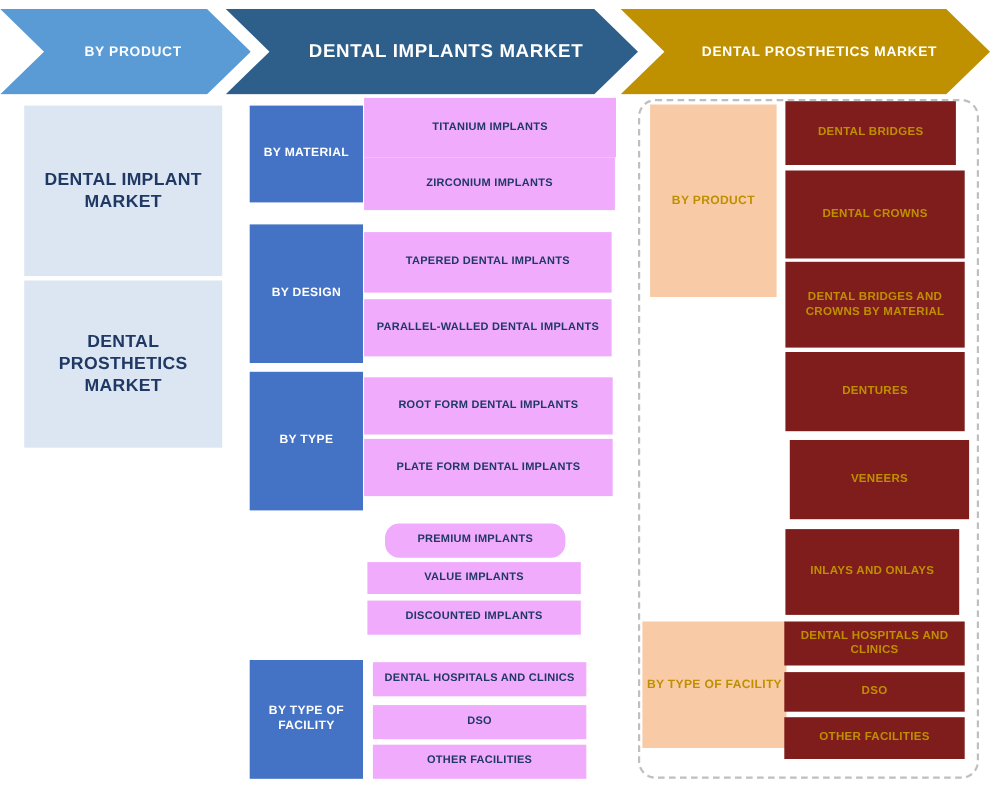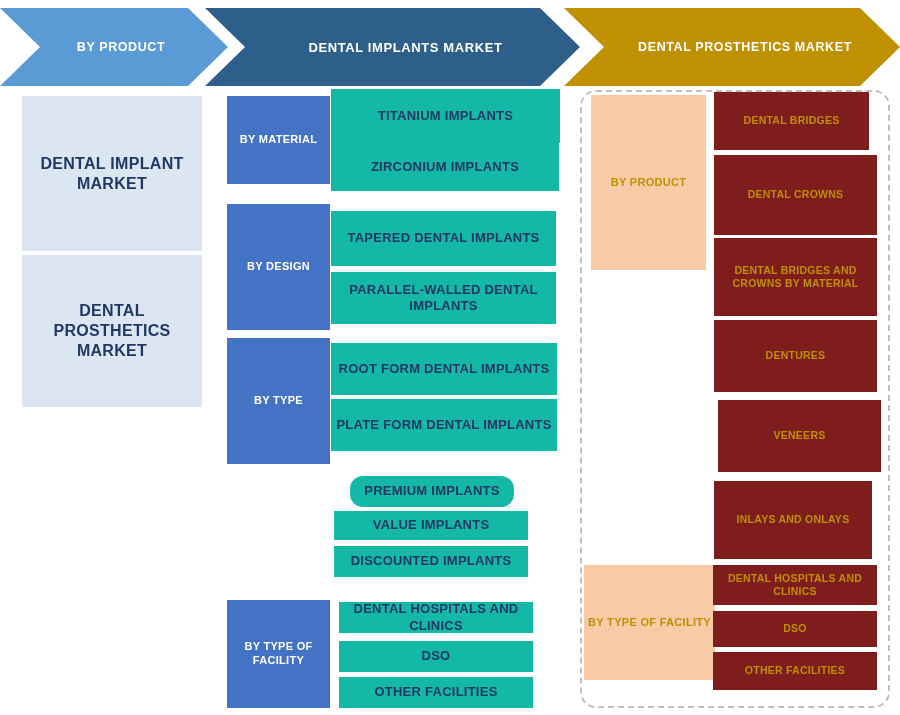--- a/index.html
+++ b/index.html
@@ -27,21 +27,21 @@
   #chev-product{
     left:0;top:8px;width:228px;height:78px;
     background:#5B9BD5;
     font-size:12.5px;
     padding-left:14px;
     clip-path:polygon(0 0, 188px 0, 228px 50%, 188px 100%, 0 100%, 40px 50%);
   }
   #chev-implants{
     left:205px;top:8px;width:375px;height:78px;
     background:#2E5F8A;
-    font-size:13px;
+    font-size:17px;
     padding-left:26px;
     clip-path:polygon(0 0, 335px 0, 375px 50%, 335px 100%, 0 100%, 40px 50%);
   }
   #chev-prosthetics{
     left:564px;top:8px;width:336px;height:78px;
     background:#BF9000;
     font-size:12.5px;
     padding-left:26px;
     clip-path:polygon(0 0, 296px 0, 336px 50%, 296px 100%, 0 100%, 40px 50%);
   }
@@ -66,23 +66,23 @@
 
   
   .mcat{
     background:#4472C4;
     color:#ffffff;
     font-size:11px;
     letter-spacing:.3px;
   }
   
   .mitem{
-    background:#14b8a6;
+    background:#f0abfc;
     color:#1F3864;
-    font-size:13px;
+    font-size:10px;
     letter-spacing:.25px;
   }
 
   
   #right-frame{
     position:absolute;
     left:580px;top:90px;width:310px;height:618px;
     border:2px dashed #BFBFBF;
     border-radius:16px;
     box-sizing:border-box;

